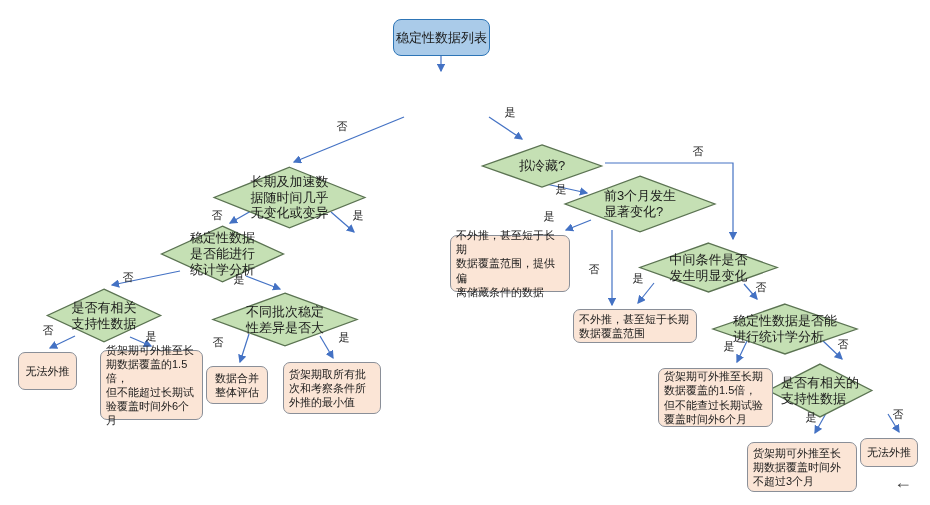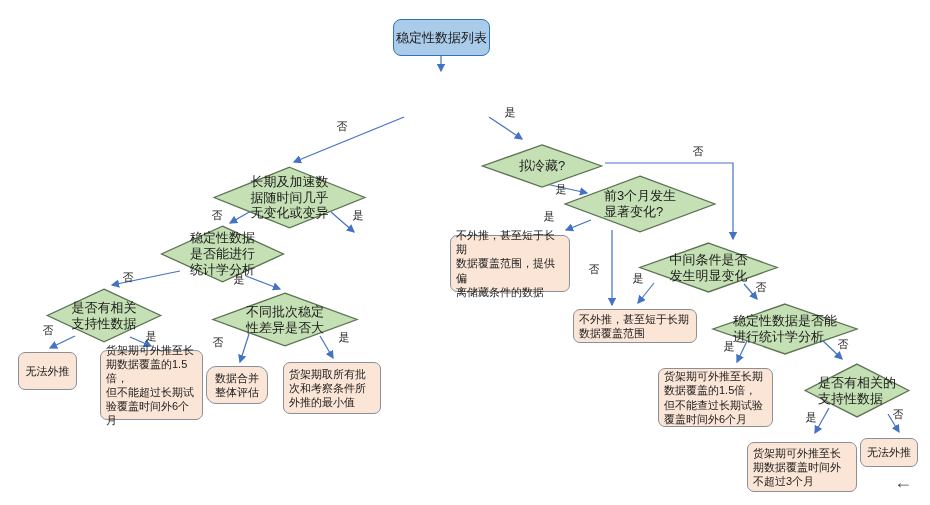--- a/index.html
+++ b/index.html
@@ -115,21 +115,21 @@
     <div class="label">中间条件是否
 发生明显变化</div>
   </div>
   <div class="node diamond" style="left:710px;top:303px;width:150px;height:52px;">
     <svg class="dshape" viewBox="0 0 100 100" preserveAspectRatio="none">
         <polygon points="50,2 98,50 50,98 2,50"></polygon>
       </svg>
     <div class="label">稳定性数据是否能
 进行统计学分析</div>
   </div>
-  <div class="node diamond" style="left:803px;top:363px;width:108px;height:55px;">
+  <div class="node diamond" style="left:766px;top:363px;width:108px;height:55px;">
     <svg class="dshape" viewBox="0 0 100 100" preserveAspectRatio="none">
         <polygon points="50,2 98,50 50,98 2,50"></polygon>
       </svg>
     <div class="label">是否有相关的
 支持性数据</div>
   </div>
 
   <div class="node peach" style="left:450px;top:235px;width:120px;height:57px;">
     <div class="label">不外推，甚至短于长期
 数据覆盖范围，提供偏
@@ -137,21 +137,21 @@
   </div>
   <div class="node peach center" style="left:18px;top:352px;width:59px;height:38px;">
     <div class="label">无法外推</div>
   </div>
   <div class="node peach" style="left:100px;top:350px;width:103px;height:70px;">
     <div class="label">货架期可外推至长
 期数据覆盖的1.5倍，
 但不能超过长期试
 验覆盖时间外6个月</div>
   </div>
-  <div class="node peach center" style="left:206px;top:366px;width:62px;height:38px;border-radius:10px;">
+  <div class="node peach center" style="left:206px;top:366px;width:62px;height:38px;">
     <div class="label">数据合并
 整体评估</div>
   </div>
   <div class="node peach" style="left:283px;top:362px;width:98px;height:52px;">
     <div class="label">货架期取所有批
 次和考察条件所
 外推的最小值</div>
   </div>
   <div class="node peach" style="left:573px;top:309px;width:124px;height:34px;">
     <div class="label">不外推，甚至短于长期

